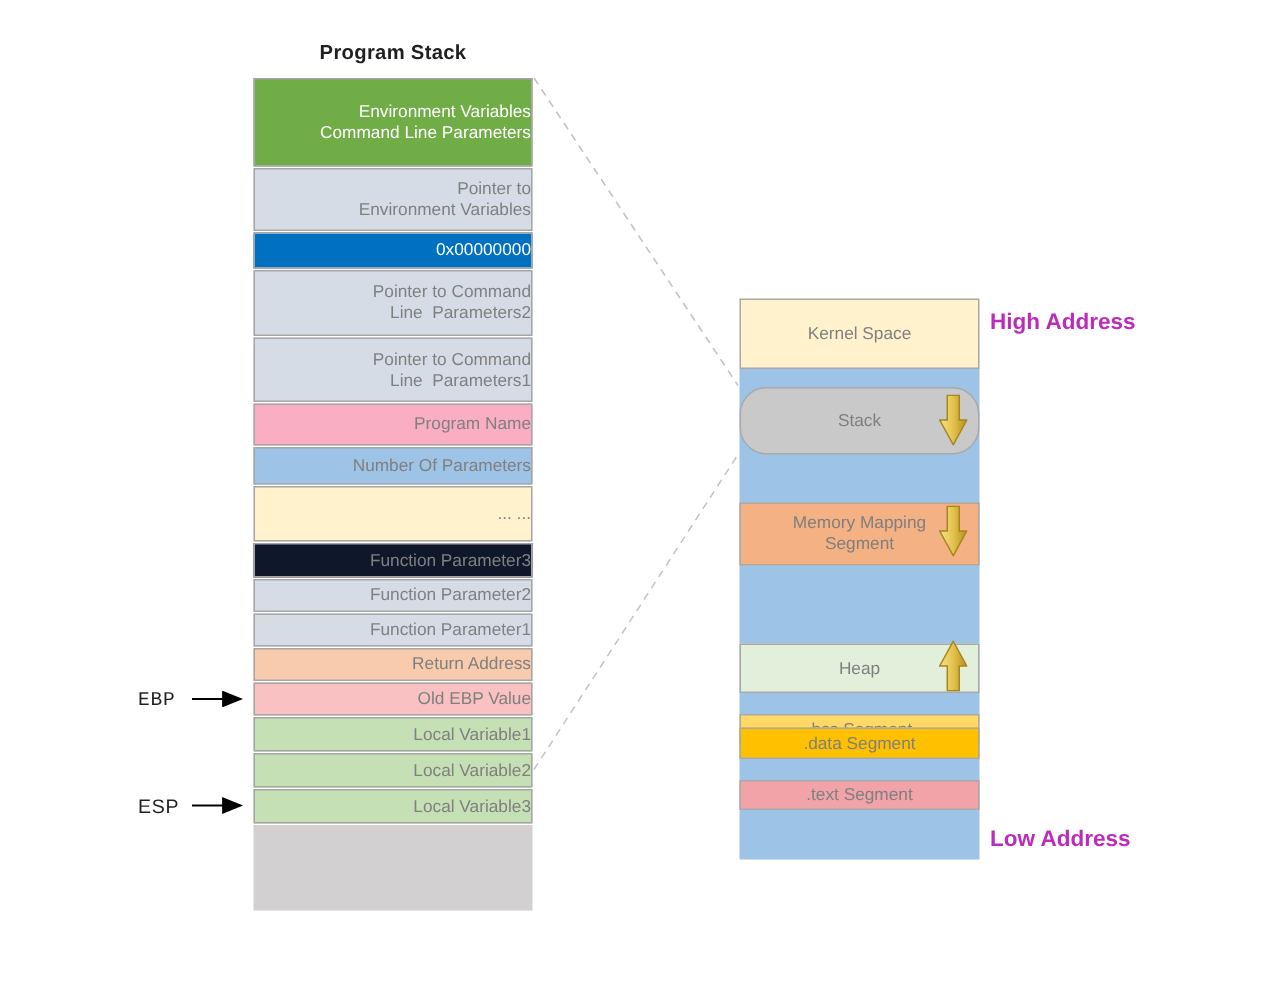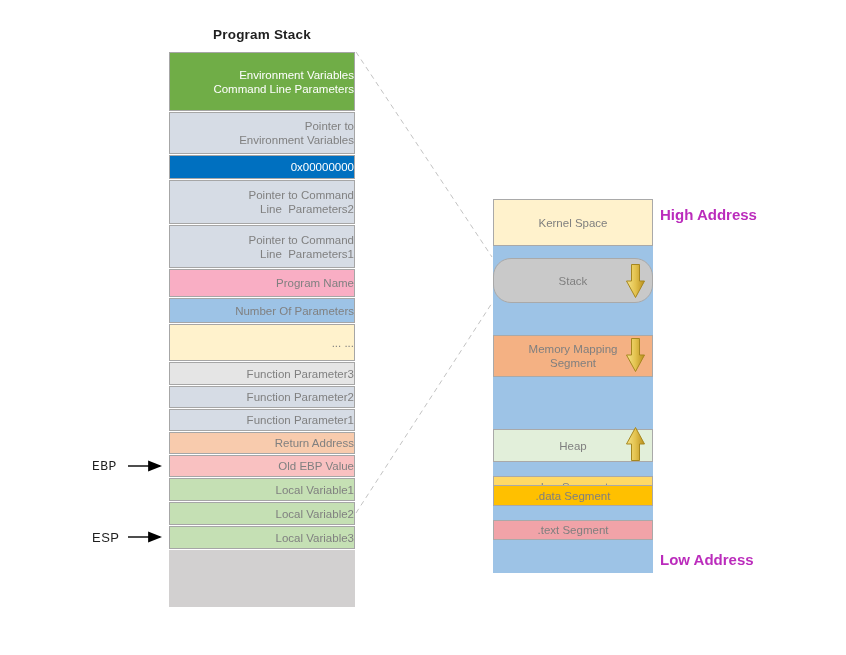--- a/index.html
+++ b/index.html
@@ -73,21 +73,21 @@
       </div>
       <div class="stack-row" style="height: 28px; background: rgb(249, 174, 196); color: rgb(128, 128, 128);">
         <div class="line">Program Name</div>
       </div>
       <div class="stack-row" style="height: 25px; background: rgb(157, 195, 230); color: rgb(128, 128, 128);">
         <div class="line">Number Of Parameters</div>
       </div>
       <div class="stack-row" style="height: 37px; background: rgb(255, 242, 204); color: rgb(128, 128, 128);">
         <div class="line">... ...</div>
       </div>
-      <div class="stack-row" style="height: 23px; background: #e5e5e5; color: rgb(128, 128, 128);">
+      <div class="stack-row" style="height: 23px; background: #0f172a; color: rgb(128, 128, 128);">
         <div class="line">Function Parameter3</div>
       </div>
       <div class="stack-row" style="height: 22px; background: rgb(214, 220, 229); color: rgb(128, 128, 128);">
         <div class="line">Function Parameter2</div>
       </div>
       <div class="stack-row" style="height: 22px; background: rgb(214, 220, 229); color: rgb(128, 128, 128);">
         <div class="line">Function Parameter1</div>
       </div>
       <div class="stack-row" style="height: 22px; background: rgb(248, 203, 173); color: rgb(128, 128, 128);">
         <div class="line">Return Address</div>

